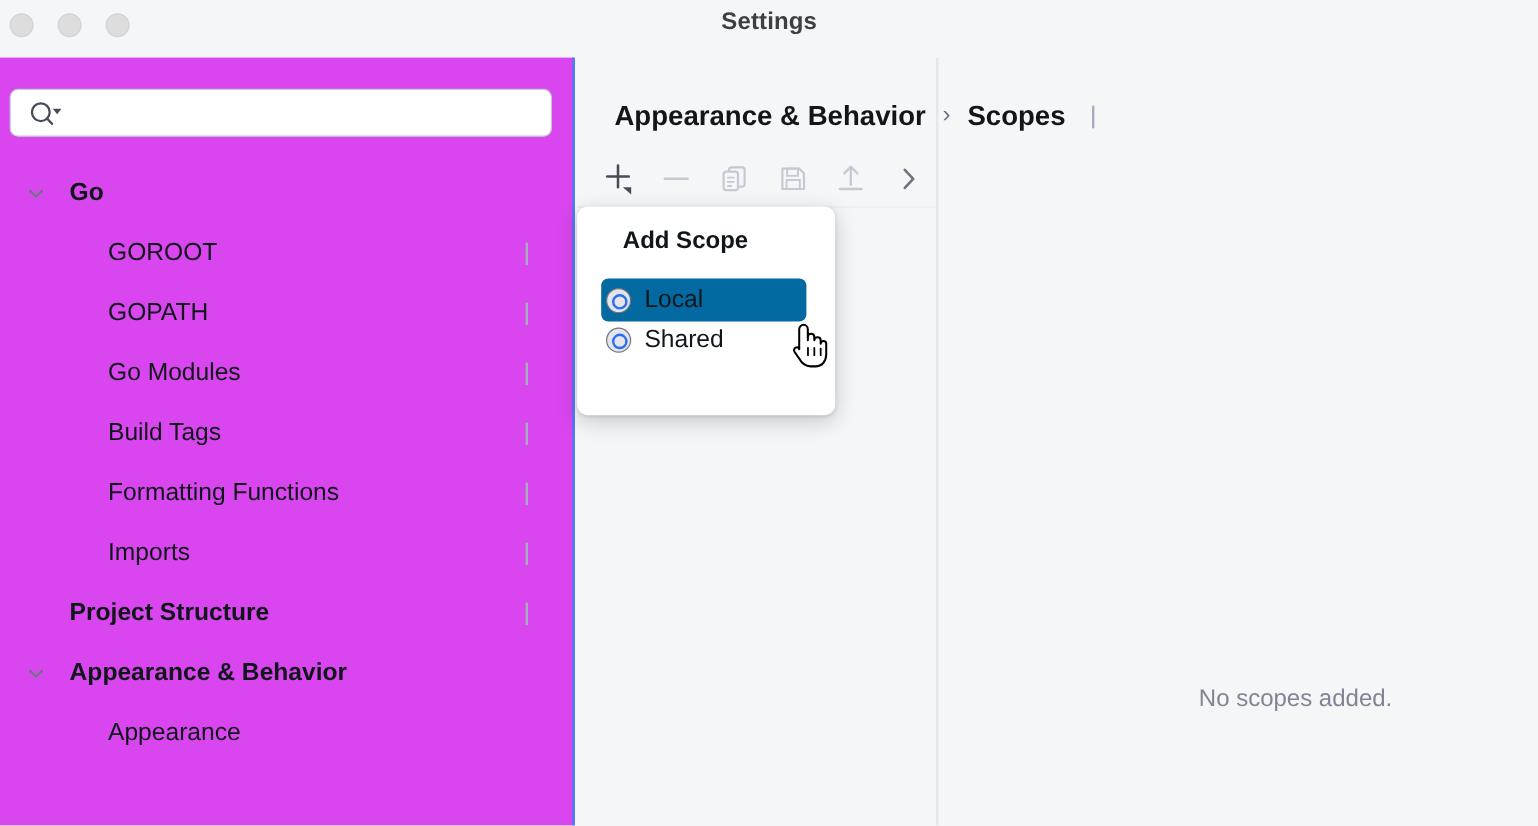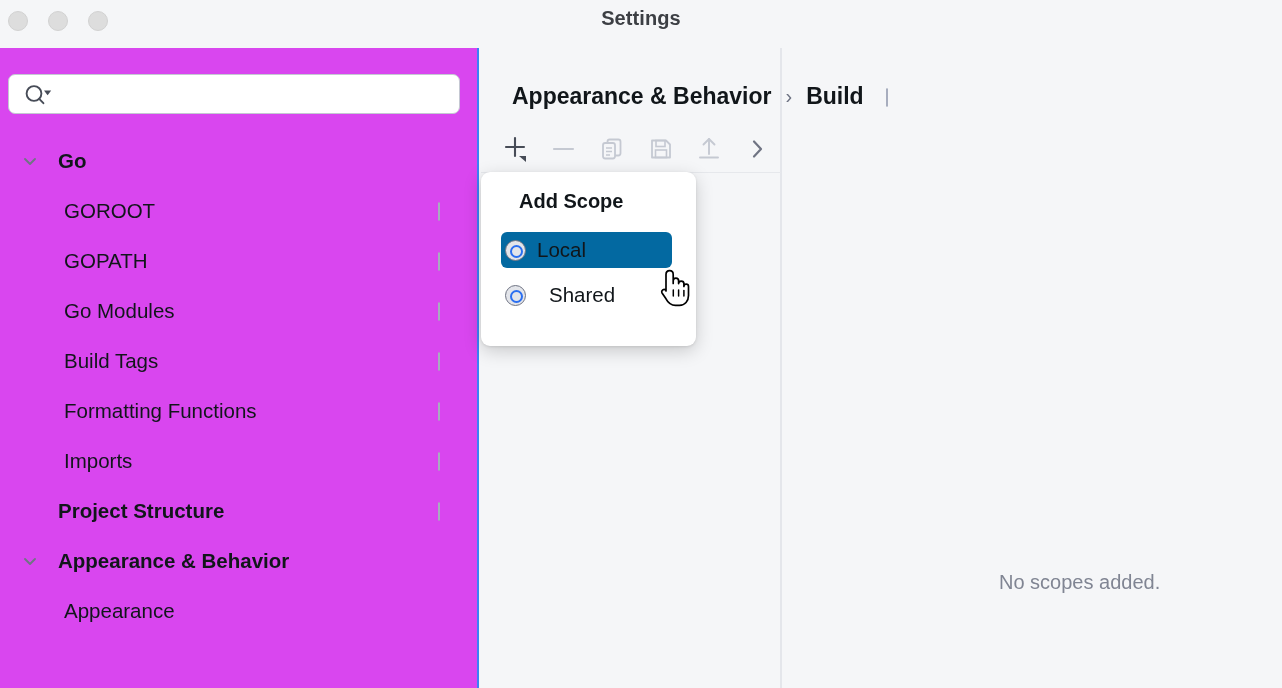--- a/index.html
+++ b/index.html
@@ -121,21 +121,21 @@
     flex: 0 0 28px;
   }
   .chev.empty { visibility: hidden; }
 
   .tree-label {
     font-size: 20.5px;
     color: #11161a;
     white-space: nowrap;
   }
   .tree-row.group > .tree-label { font-weight: bold; margin-left: 14px; }
-  .tree-row.child > .tree-label { font-weight: normal; margin-left: 20px; text-align: right; }
+  .tree-row.child > .tree-label { font-weight: normal; margin-left: 46px; text-align: right; }
   .tree-row.leafbold > .tree-label { font-weight: bold; margin-left: 14px; text-align: center; }
 
   .row-icon {
     position: absolute;
     right: 22px;
     top: 17px;
     width: 19px; height: 16px;
   }
 
   
@@ -374,21 +374,21 @@
           <span class="chev empty"></span>
           <span class="tree-label">Appearance</span>
         </div>
       </div>
   </div>
 
   <div class="content">
     <div class="breadcrumb">
       <span class="crumb">Appearance &amp; Behavior</span>
       <span class="crumb-sep">›</span>
-      <span class="crumb">Build</span>
+      <span class="crumb">Scopes</span>
       <span class="crumb-icon">
         <span class="panel-glyph"></span>
       </span>
     </div>
 
     <div class="empty-text">No scopes added.</div>
   </div>
 
   <div class="pane-divider"></div>
 
@@ -441,21 +441,21 @@
     </button>
   </div>
 
   <div class="popup">
     <div class="popup-title">Add Scope</div>
     <div id="popup-items">
         <div class="popup-item sel" style="top: 60px;">
           <span class="scope-glyph"></span>
           <span class="popup-item-label">Local</span>
         </div>
-        <div class="popup-item" style="top: 105px; gap: 12px;">
+        <div class="popup-item" style="top: 93px;">
           <span class="scope-glyph"></span>
           <span class="popup-item-label">Shared</span>
         </div>
       </div>
   </div>
 
   <div class="cursor">
     <svg width="34" height="42" viewBox="0 0 34 42">
       <path d="M9 25 L9 8.5 C9 6.3 10.6 4.7 12.6 4.7 C14.6 4.7 16.2 6.3 16.2 8.5
                L16.2 17.5 L16.2 14.8 C16.2 13.2 17.4 12.1 18.9 12.1

